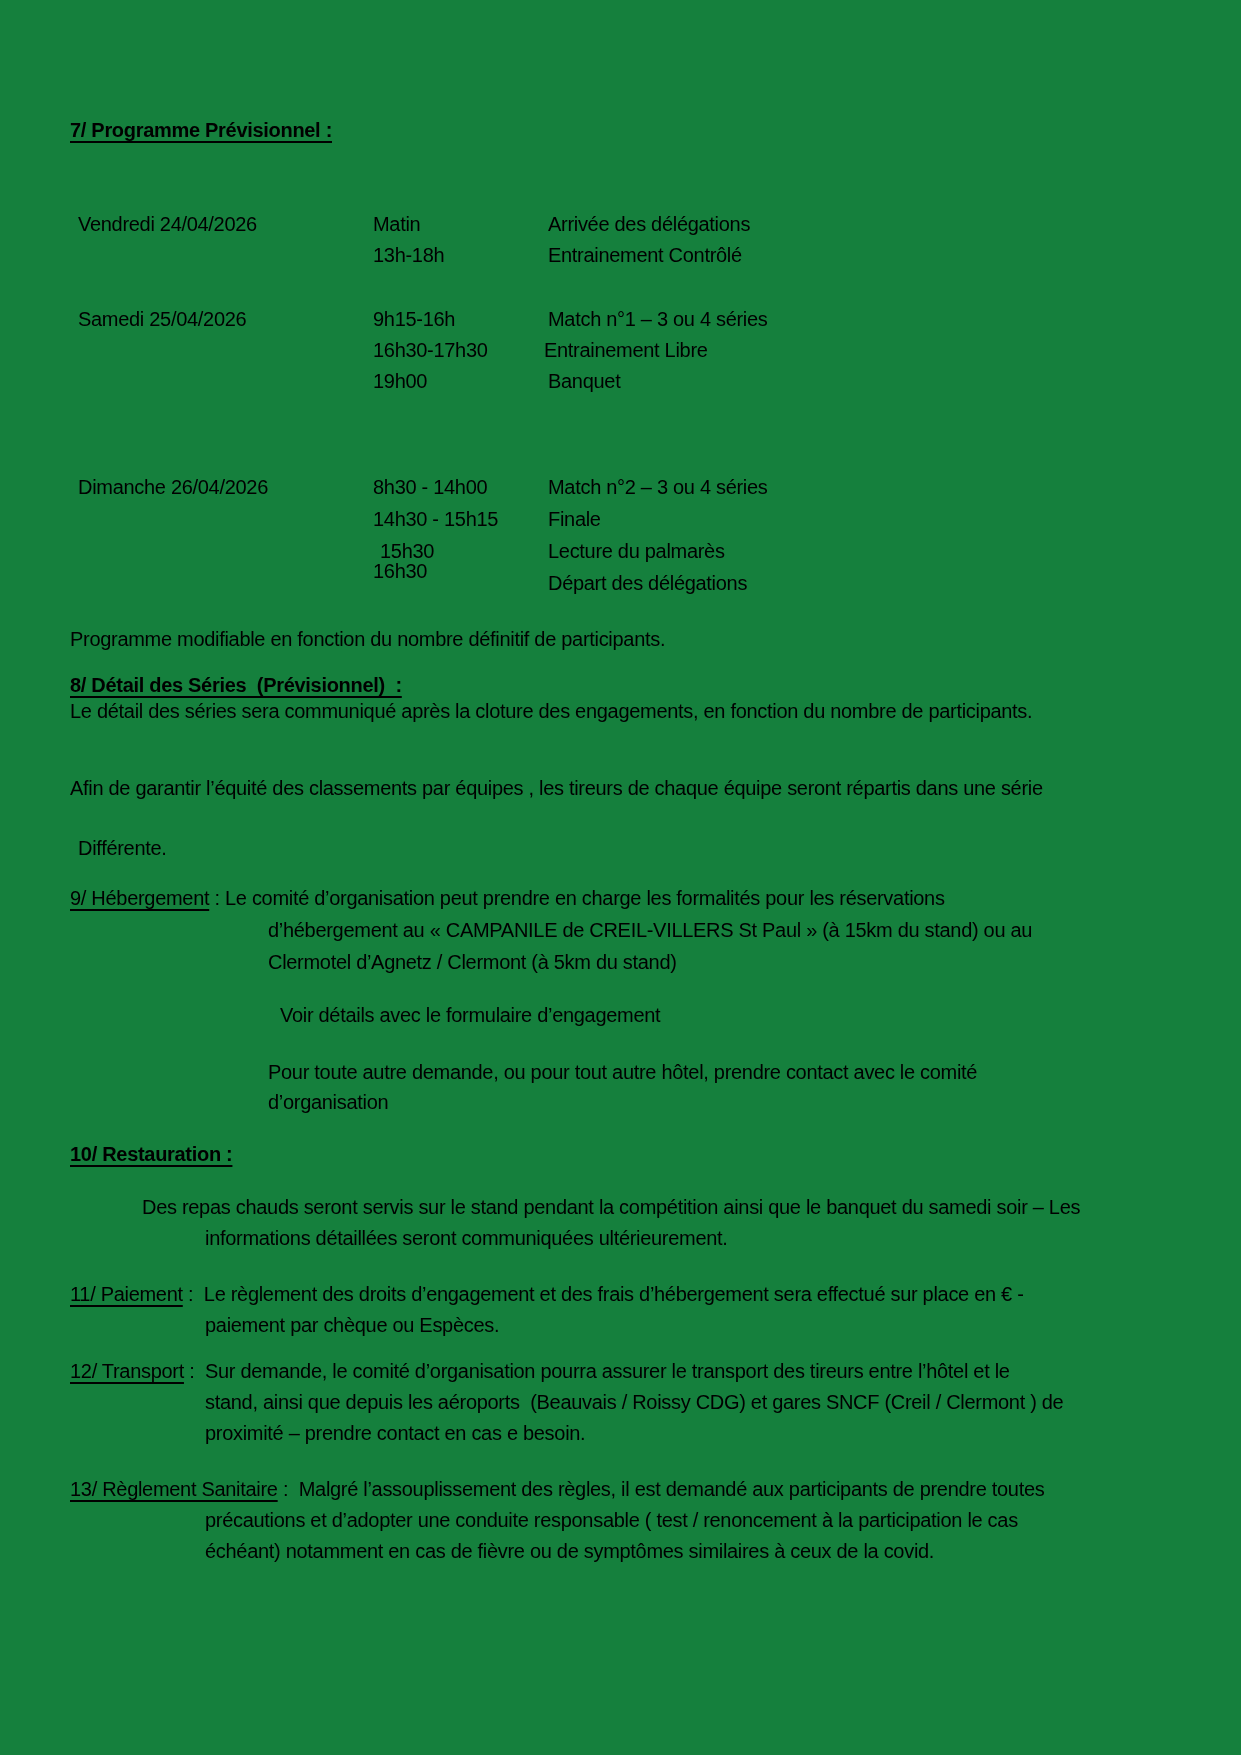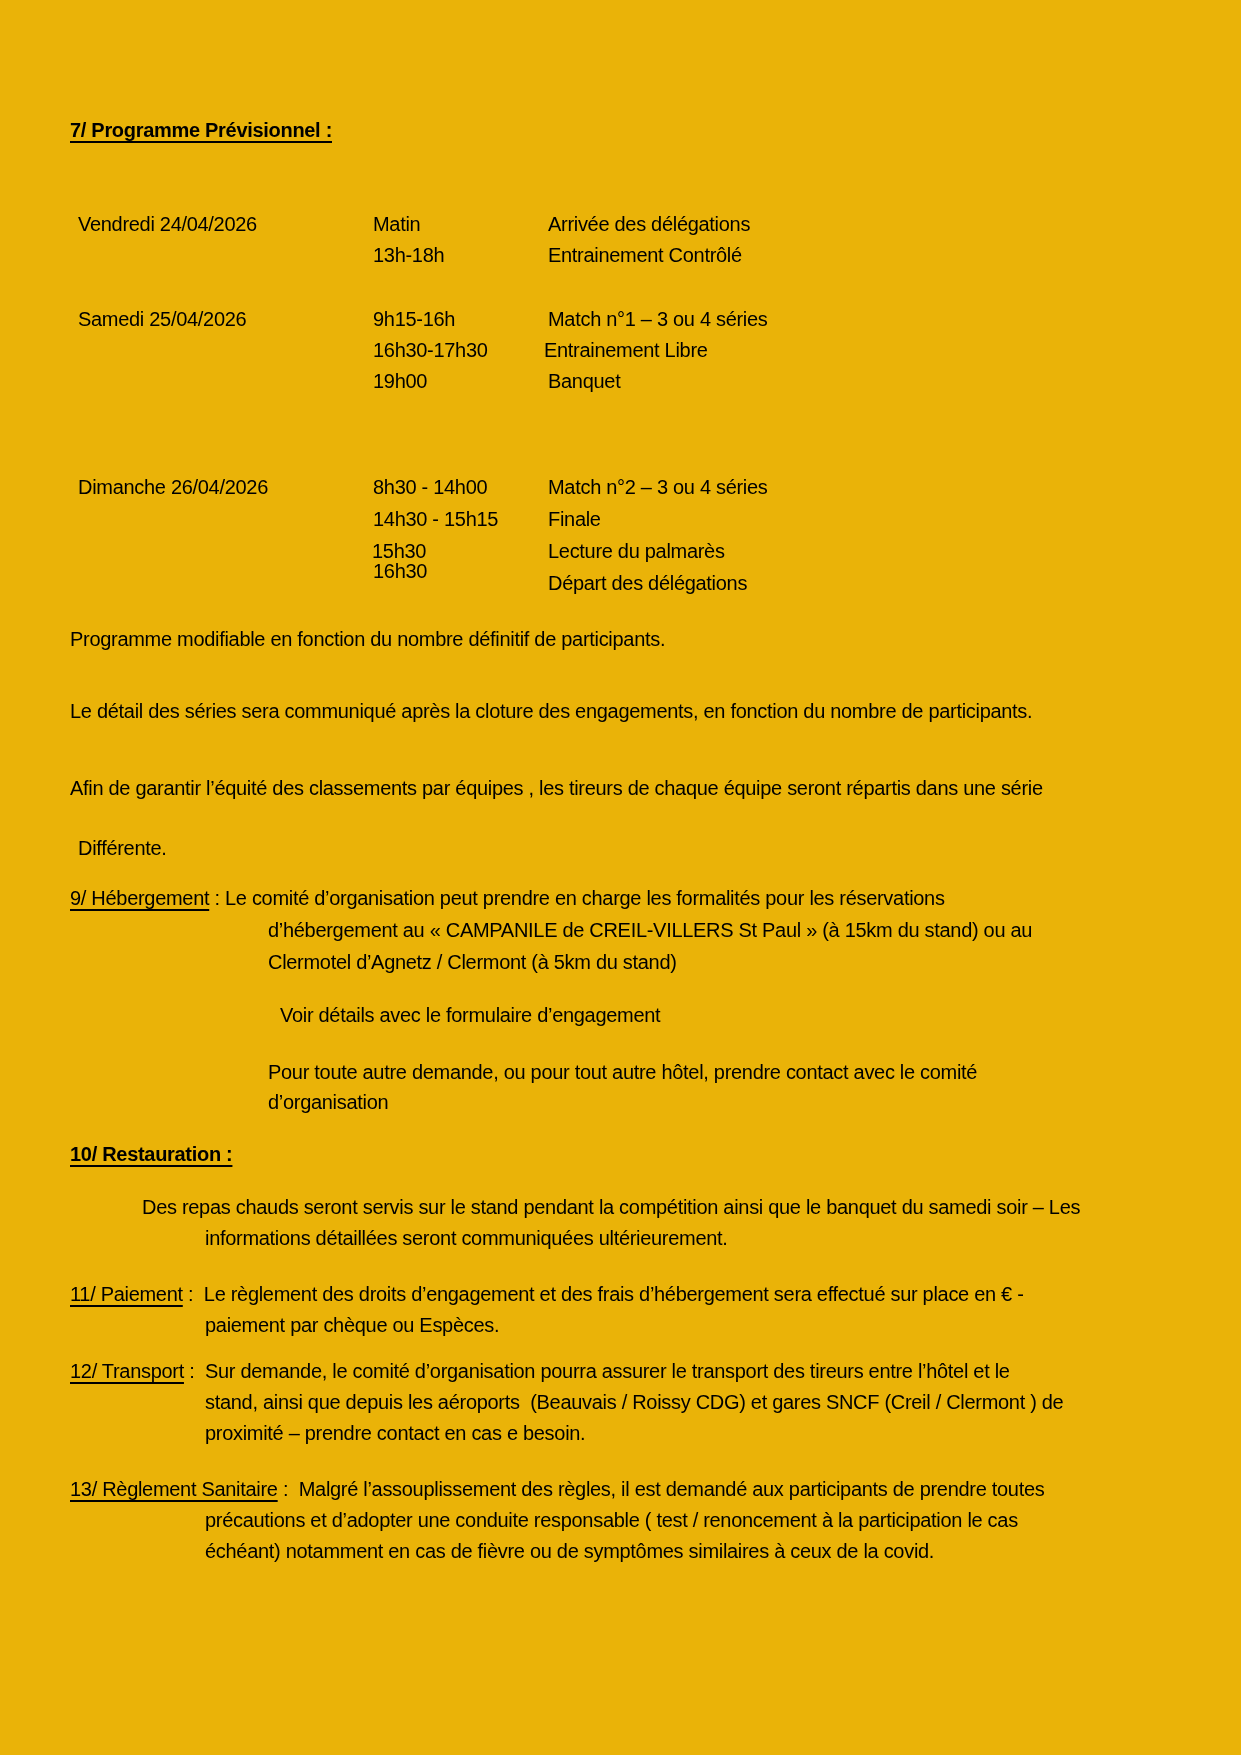--- a/index.html
+++ b/index.html
@@ -2,21 +2,21 @@
 <html lang="fr"><head>
 <meta charset="utf-8">
 <title>Programme Prévisionnel</title>
 <style>
   html, body { margin: 0; padding: 0; background: #888; }
   .page {
     position: relative;
     width: 1241px;
     height: 1755px;
     margin: 0 auto;
-    background: #eab308;
+    background: #15803d;
     overflow: hidden;
     font-family: "Liberation Sans", sans-serif;
     color: #000;
   }
   .t {
     position: absolute;
     white-space: pre;
     font-size: 20px;
     line-height: 31px;
     letter-spacing: -0.3px;
@@ -54,27 +54,28 @@
   <div class="t" style="left:373px; top:335px;">16h30-17h30</div>
   <div class="t" style="left:544px; top:335px;">Entrainement Libre</div>
   <div class="t" style="left:373px; top:366px;">19h00</div>
   <div class="t" style="left:548px; top:366px;">Banquet</div>
 
   <div class="t" style="left:78px;  top:472px;">Dimanche 26/04/2026</div>
   <div class="t" style="left:373px; top:472px;">8h30 - 14h00</div>
   <div class="t" style="left:548px; top:472px;">Match n°2 – 3 ou 4 séries</div>
   <div class="t" style="left:373px; top:504px;">14h30 - 15h15</div>
   <div class="t" style="left:548px; top:504px;">Finale</div>
-  <div class="t" style="left:372px; top:536px;">15h30</div>
+  <div class="t" style="left:380px; top:536px;">15h30</div>
   <div class="t" style="left:548px; top:536px;">Lecture du palmarès</div>
   <div class="t" style="left:373px; top:556px;">16h30</div>
   <div class="t" style="left:548px; top:568px;">Départ des délégations</div>
 
   <div class="t" style="left:70px; top:624px;">Programme modifiable en fonction du nombre définitif de participants.</div>
 
+  <div class="t h" style="left:70px; top:670px;">8/ Détail des Séries  (Prévisionnel)  :</div>
   <div class="t" style="left:70px; top:696px;text-align:center;">Le détail des séries sera communiqué après la cloture des engagements, en fonction du nombre de participants.</div>
   <div class="t" style="left:70px; top:773px;">Afin de garantir l’équité des classements par équipes , les tireurs de chaque équipe seront répartis dans une série</div>
   <div class="t" style="left:78px; top:833px;">Différente.</div>
 
   <div class="t" style="left:70px; top:883px;"><span class="lbl">9/ Hébergement</span><span> : Le comité d’organisation peut prendre en charge les formalités pour les réservations</span></div>
   <div class="t" style="left:268px; top:915px;">d’hébergement au « CAMPANILE de CREIL-VILLERS St Paul » (à 15km du stand) ou au</div>
   <div class="t" style="left:268px; top:947px;">Clermotel d’Agnetz / Clermont (à 5km du stand)</div>
   <div class="t" style="left:268px; top:1000px;margin-left:12px;">Voir détails avec le formulaire d’engagement</div>
   <div class="t" style="left:268px; top:1057px;">Pour toute autre demande, ou pour tout autre hôtel, prendre contact avec le comité</div>
   <div class="t" style="left:268px; top:1087px;">d’organisation</div>

